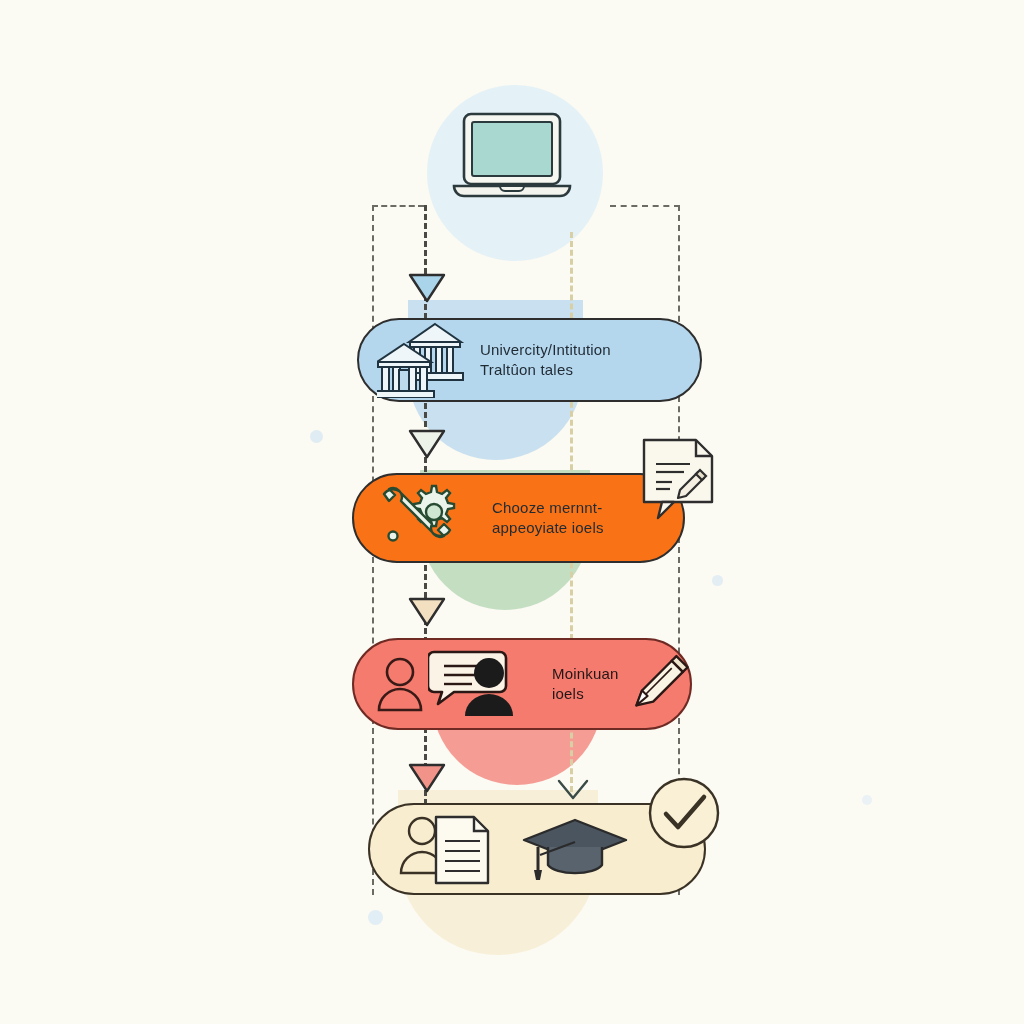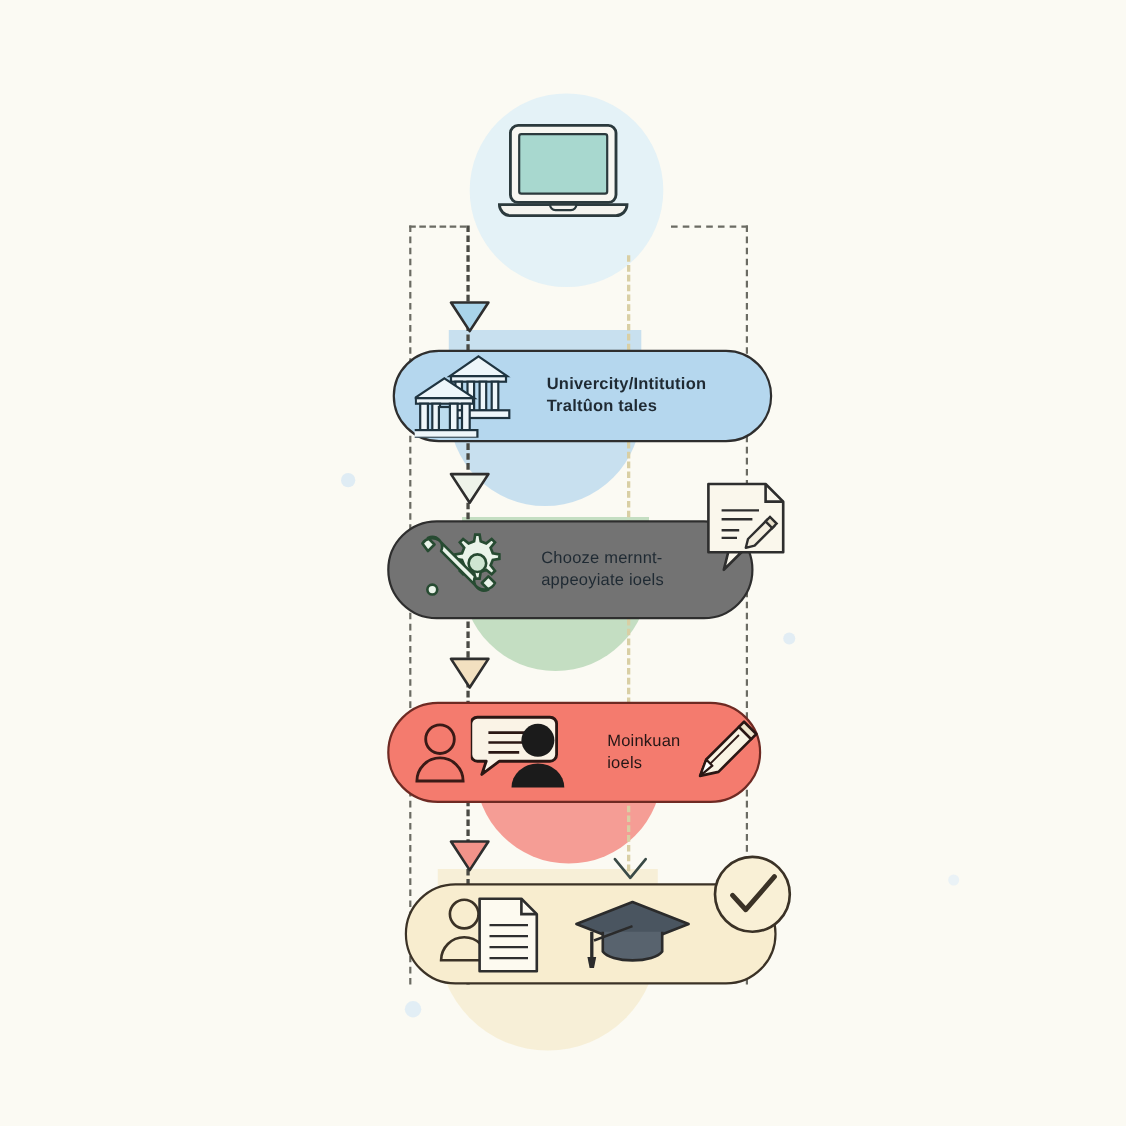--- a/index.html
+++ b/index.html
@@ -40,21 +40,21 @@
 
   
   .step{
     position:absolute;
     border:2.6px solid #2e2e2e;
     border-radius:56px;
     display:flex;align-items:center;
     box-sizing:border-box;
   }
   #step1{left:357px;top:318px;width:345px;height:84px;background:#b5d7ee;}
-  #step2{left:352px;top:473px;width:333px;height:90px;background:#737373;}
+  #step2{left:352px;top:473px;width:333px;height:90px;background:#f97316;}
   #step3{left:352px;top:638px;width:340px;height:92px;background:#f47b6e;border-color:#6e2a23;}
   #step4{left:368px;top:803px;width:338px;height:92px;background:#f8edcf;border-color:#3b3226;}
 
   .step .icons{display:flex;align-items:center;flex:0 0 auto;}
   .step .label{
     font-size:15px;line-height:1.35;
     color:#1f2a33;
     letter-spacing:.2px;
     white-space:pre-line;
   }
@@ -121,21 +121,21 @@
           <rect x="1" y="20" width="52" height="5"></rect>
           <rect x="5" y="25" width="7" height="24"></rect>
           <rect x="16" y="25" width="7" height="24"></rect>
           <rect x="32" y="25" width="7" height="24"></rect>
           <rect x="43" y="25" width="7" height="24"></rect>
           <rect x="22" y="28" width="10" height="21" fill="#bcdcee"></rect>
           <rect x="-3" y="49" width="60" height="7"></rect>
         </g>
       </svg>
     </div>
-    <div class="label" style="margin-left:32px;font-weight:bold;">Univercity/Intitution
+    <div class="label" style="margin-left:15px;">Univercity/Intitution
 Traltûon tales</div>
   </div>
 
   <div style="position:absolute;left:408px;top:428px;">
     <svg width="38" height="32" viewBox="0 0 38 32">
       <polygon points="2,3 36,3 19,29" fill="#eef3ea" stroke="#2e2e2e" stroke-width="2.4" stroke-linejoin="round"></polygon>
     </svg>
   </div>
 
   <div class="step" id="step2">

